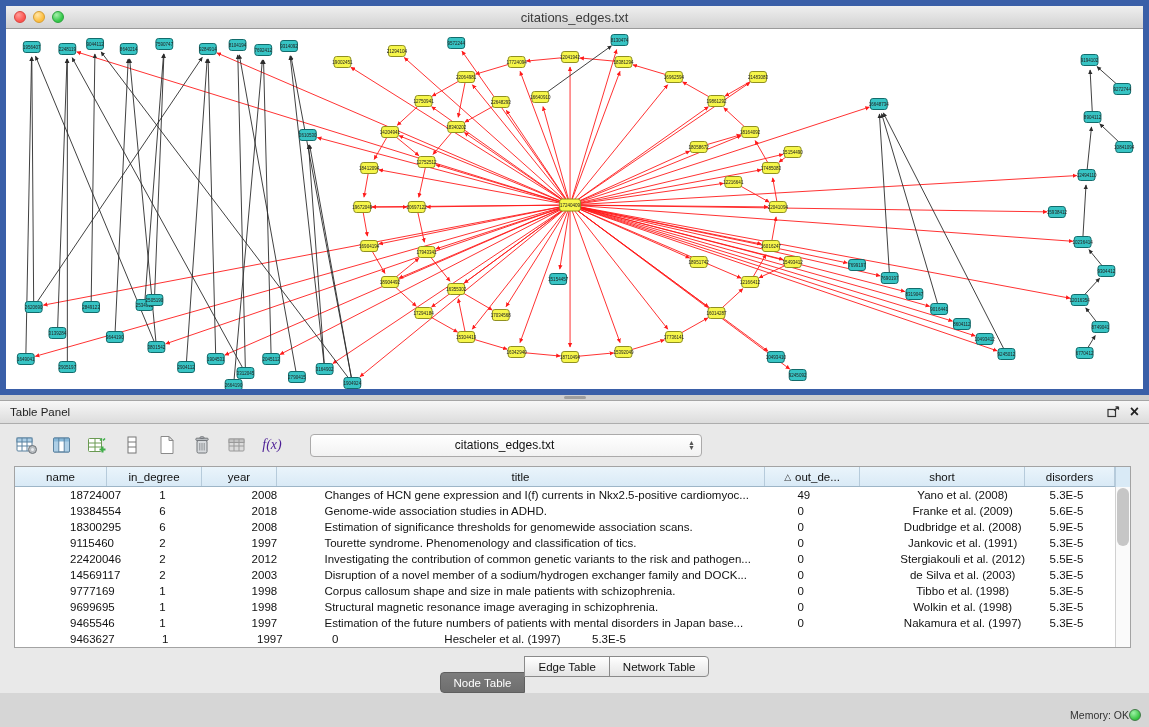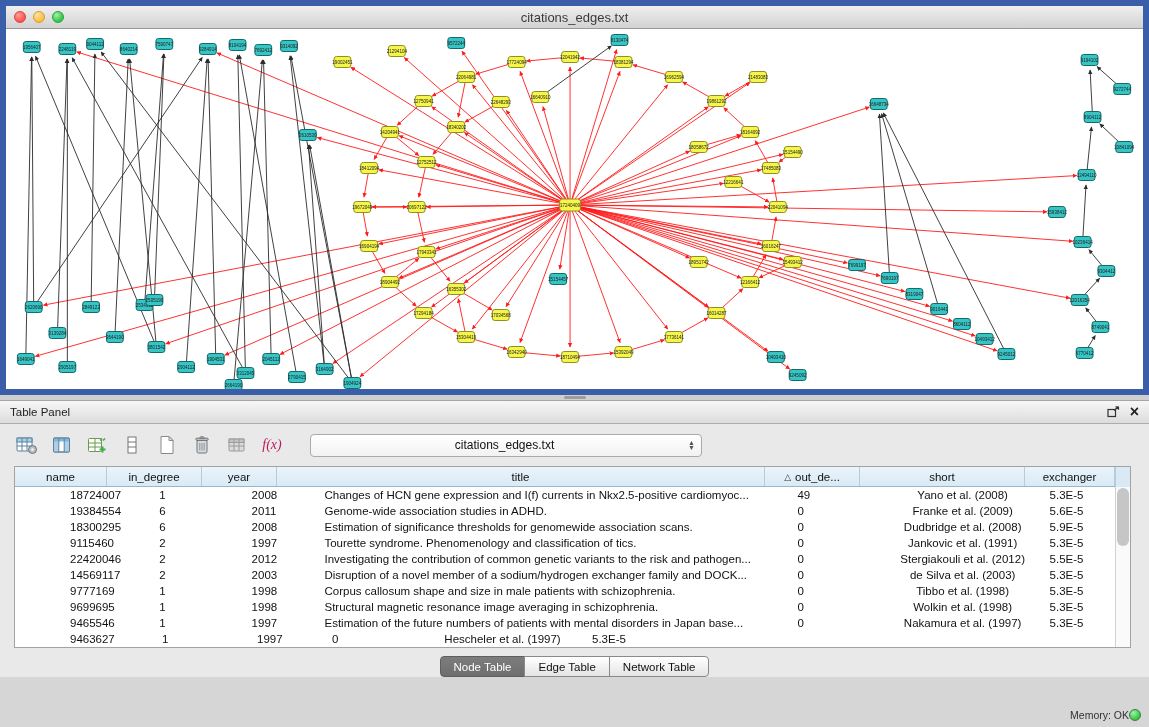--- a/index.html
+++ b/index.html
@@ -36,21 +36,21 @@
   
   .panel-header{height:24px;background:linear-gradient(#f7f7f7,#dcdcdc);border-top:1px solid #a5a5a5;
     border-bottom:1px solid #adadad;display:flex;align-items:center;padding:0 10px;font-size:11.5px;color:#222;}
   .panel-title{flex:0 0 auto;}
   .panel-actions{margin-left:auto;display:flex;align-items:center;gap:10px;}
   .close-x{font-size:16px;font-weight:bold;color:#222;line-height:14px;cursor:default;}
   .panel-body{background:#e9e9e9;padding:9px 14px 0 14px;}
 
   .toolbar{display:flex;align-items:center;gap:9px;margin-bottom:9px;}
   .tool-btn{width:26px;height:24px;display:flex;align-items:center;justify-content:center;background:transparent;border:none;}
-  .fx{font-family:"Liberation Serif",serif;font-style:italic;font-size:14px;color:#be185d;}
+  .fx{font-family:"Liberation Serif",serif;font-style:italic;font-size:14px;color:#4c1d95;}
   .dropdown{width:392px;height:23px;margin-left:16px;background:linear-gradient(#ffffff,#f2f2f2);
     border:1px solid #abaaaa;border-radius:4px;display:flex;align-items:center;padding:0 6px 0 10px;font-size:12px;color:#111;}
   .dd-value{flex:1;text-align:center;}
   .dd-arrows{display:flex;flex-direction:column;line-height:5px;font-size:7px;color:#555;}
 
   .table-wrap{position:relative;width:1117px;background:#fff;border:1px solid #a3a3a3;height:182px;overflow:hidden;}
   .thead{display:flex;height:20px;background:linear-gradient(#eaf4fb,var(--header-blue));border-bottom:1px solid #9db5c7;}
   .thcell{font-size:11.5px;color:#111;display:flex;align-items:center;justify-content:center;
     border-right:1px solid #b6cbdb;overflow:hidden;white-space:nowrap;}
   .sort-glyph{font-size:9px;margin-right:4px;color:#333;}
@@ -61,21 +61,21 @@
   .tcell.c5{justify-content:center;padding-left:0;}
   .vscroll{position:absolute;top:20px;right:0;width:15px;bottom:0;background:#fafafa;border-left:1px solid #d0d0d0;}
   .vthumb{margin:1px;height:58px;background:#c6c6c6;border-radius:6px;}
   .hcorner{position:absolute;top:0;right:0;width:15px;height:20px;background:var(--header-blue);border-left:1px solid #b6cbdb;}
 
   .tabbar{display:flex;justify-content:center;margin-top:8px;}
   .tab{height:21px;padding:0 13px;font-size:11.5px;font-family:"Liberation Sans",sans-serif;
     border:1px solid #8a8a8a;background:linear-gradient(#ffffff,#e4e4e4);color:#111;margin-left:-1px;}
   .tab:first-child{border-radius:4px 0 0 4px;margin-left:0;}
   .tab:last-child{border-radius:0 4px 4px 0;}
-  .tab.active{background:linear-gradient(#7d7d7d,var(--tab-active));color:#fff;border-color:#5f5f5f;}
+  .tab.active{background:linear-gradient(#7d7d7d,var(--tab-active));color:#fff;border-color:#5f5f5f;margin-top:16px;}
 
   .statusbar{position:absolute;bottom:0;left:0;right:0;height:24px;display:flex;align-items:center;
     justify-content:flex-end;padding-right:8px;font-size:10.5px;color:#333;}
   .mem-dot{width:12px;height:12px;border-radius:50%;border:1px solid #3f7a46;
     background:radial-gradient(circle at 35% 30%,#9df2a6,var(--memory-green) 70%);}
 </style>
 </head>
 <body>
 
 <div class="app">
@@ -714,36 +714,36 @@
       </div>
 
       <div class="table-wrap">
         <div class="thead" id="thead">
             <div class="thcell c0">name</div>
             <div class="thcell c1">in_degree</div>
             <div class="thcell c2">year</div>
             <div class="thcell c3">title</div>
             <div class="thcell c4"><span class="sort-glyph">△</span>out_de...</div>
             <div class="thcell c5">short</div>
-            <div class="thcell c6">exchanger</div>
+            <div class="thcell c6">disorders</div>
           </div>
         <div class="tbody" id="tbody">
             <div class="trow">
               <div class="tcell c0">18724007</div>
               <div class="tcell c1">1</div>
               <div class="tcell c2">2008</div>
               <div class="tcell c3">Changes of HCN gene expression and I(f) currents in Nkx2.5-positive cardiomyoc...</div>
               <div class="tcell c4">49</div>
               <div class="tcell c5">Yano et al. (2008)</div>
               <div class="tcell c6">5.3E-5</div>
             </div>
             <div class="trow">
               <div class="tcell c0">19384554</div>
               <div class="tcell c1">6</div>
-              <div class="tcell c2">2011</div>
+              <div class="tcell c2">2018</div>
               <div class="tcell c3">Genome-wide association studies in ADHD.</div>
               <div class="tcell c4">0</div>
               <div class="tcell c5">Franke et al. (2009)</div>
               <div class="tcell c6">5.6E-5</div>
             </div>
             <div class="trow">
               <div class="tcell c0">18300295</div>
               <div class="tcell c1">6</div>
               <div class="tcell c2">2008</div>
               <div class="tcell c3">Estimation of significance thresholds for genomewide association scans.</div>

